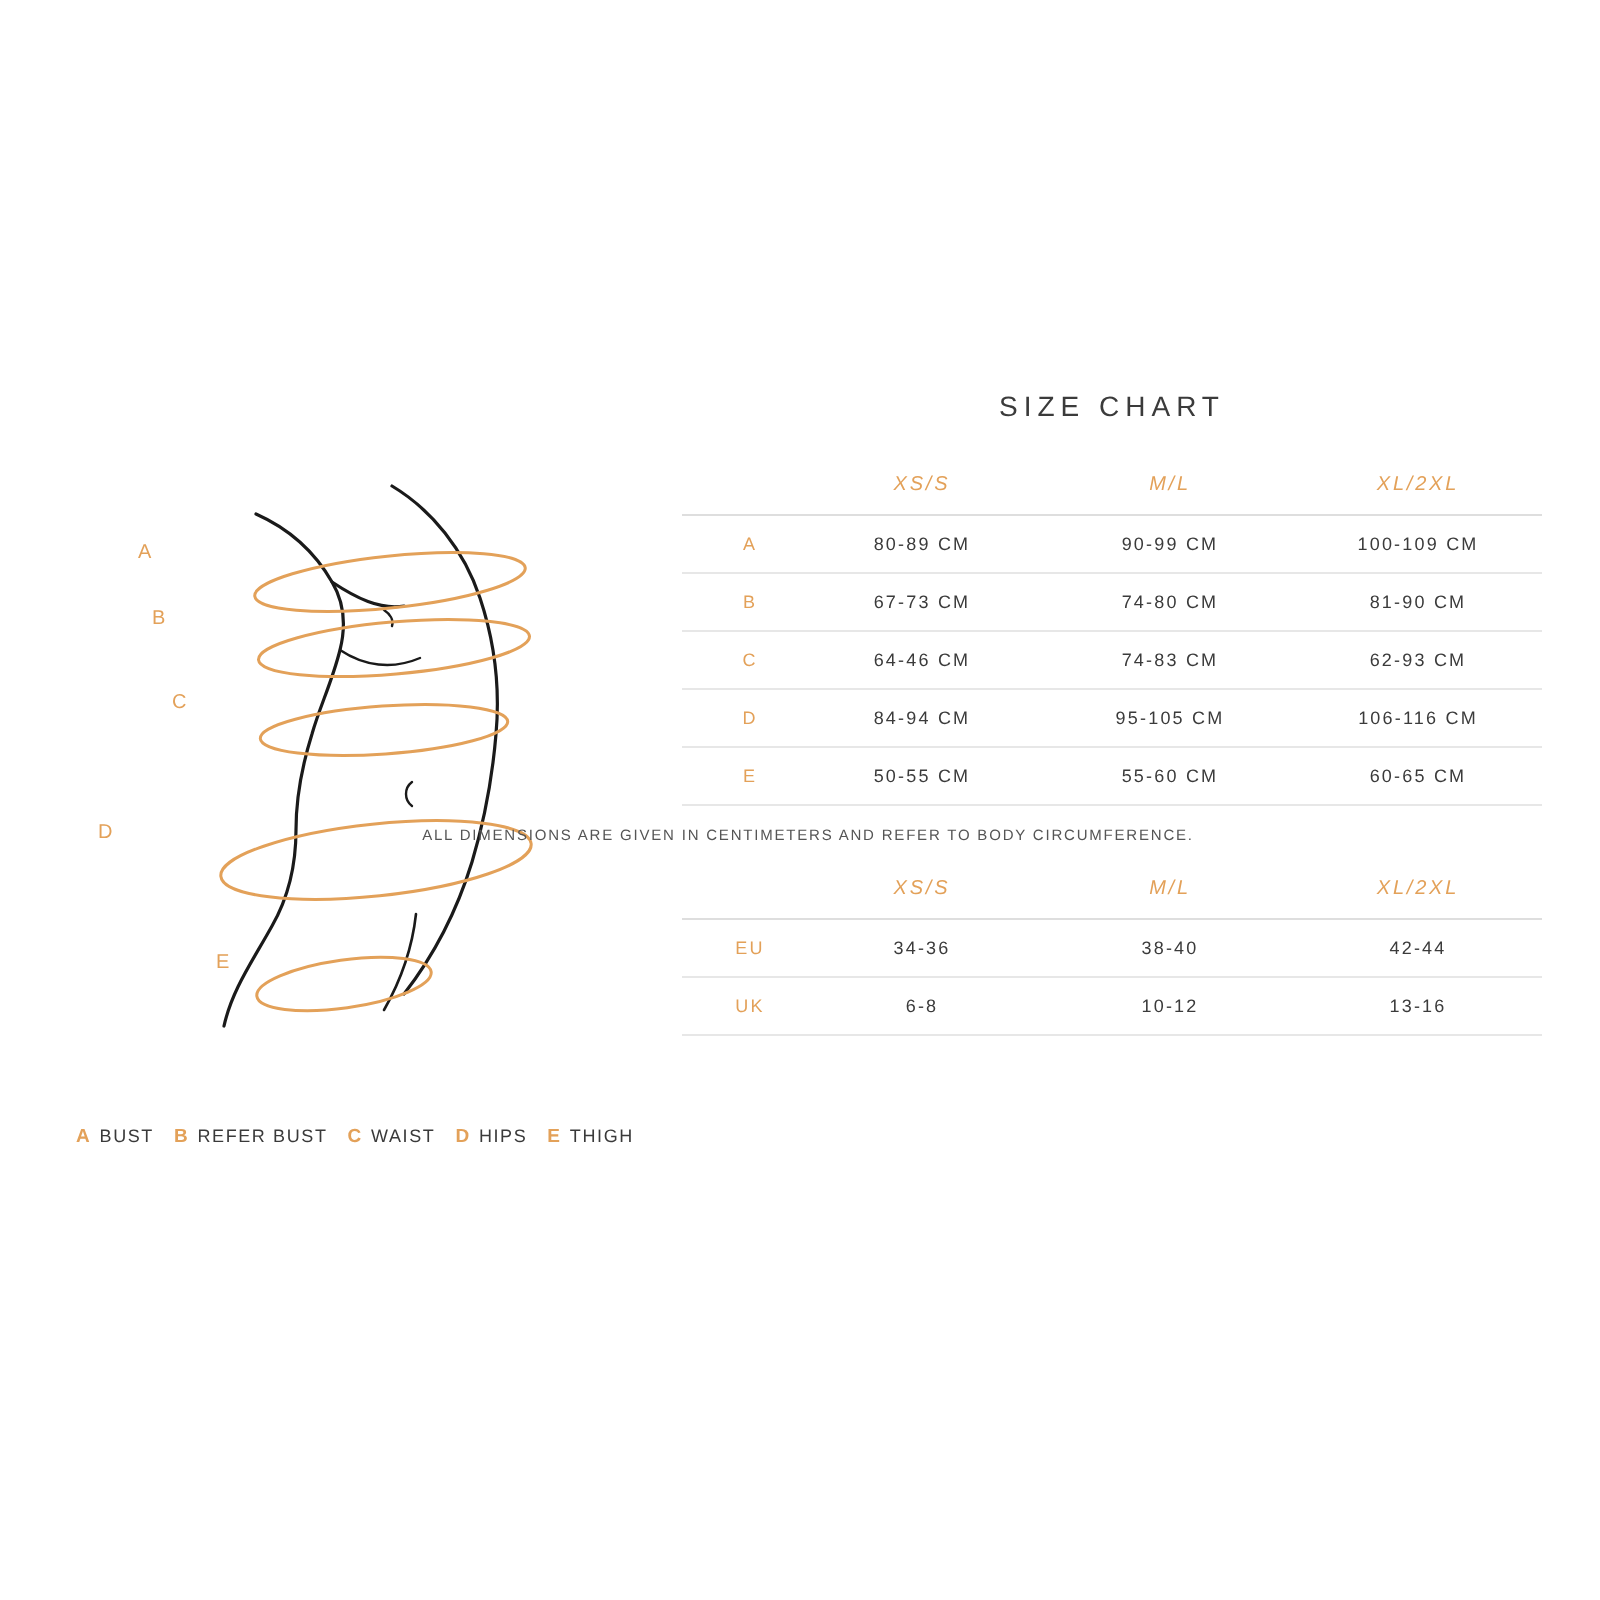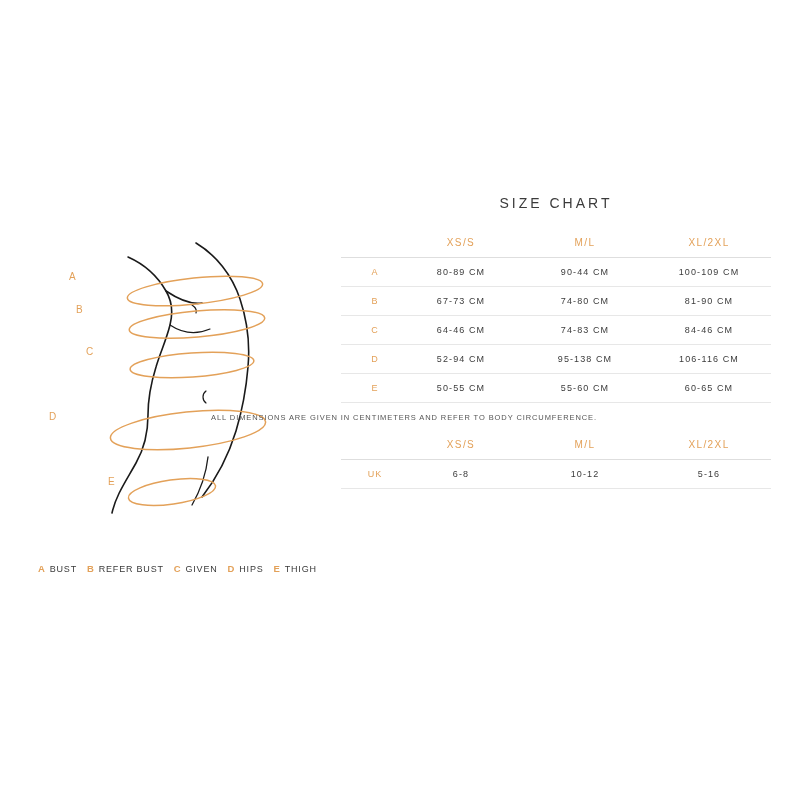--- a/index.html
+++ b/index.html
@@ -95,20 +95,21 @@
     padding: 0;
     height: 28px;
     vertical-align: middle;
   }
   table.size thead th {
     color: #e3a159;
     font-size: 10px;
     letter-spacing: 1.4px;
     height: 30px;
     border-bottom: 1px solid #dedede;
+    font-style: italic;
   }
   table.size thead th.corner {
     border-bottom: 1px solid #dedede;
   }
   table.size tbody td {
     border-bottom: 1px solid #e7e7e7;
   }
   table.size tbody tr:last-child td {
     border-bottom: 1px solid #e7e7e7;
   }
@@ -186,21 +187,21 @@
       <span class="pair">
         <span class="lk">A</span>
         <span class="lv">BUST</span>
       </span>
       <span class="pair">
         <span class="lk">B</span>
         <span class="lv">REFER BUST</span>
       </span>
       <span class="pair">
         <span class="lk">C</span>
-        <span class="lv">GIVEN</span>
+        <span class="lv">WAIST</span>
       </span>
       <span class="pair">
         <span class="lk">D</span>
         <span class="lv">HIPS</span>
       </span>
       <span class="pair">
         <span class="lk">E</span>
         <span class="lv">THIGH</span>
       </span>
     </div>
@@ -222,39 +223,39 @@
           <th class="corner"></th>
           <th>XS/S</th>
           <th>M/L</th>
           <th>XL/2XL</th>
         </tr>
       </thead>
       <tbody>
         <tr>
           <td class="rowkey">A</td>
           <td>80-89 CM</td>
-          <td>90-44 CM</td>
+          <td>90-99 CM</td>
           <td>100-109 CM</td>
         </tr>
         <tr>
           <td class="rowkey">B</td>
           <td>67-73 CM</td>
           <td>74-80 CM</td>
           <td>81-90 CM</td>
         </tr>
         <tr>
           <td class="rowkey">C</td>
           <td>64-46 CM</td>
           <td>74-83 CM</td>
-          <td>84-46 CM</td>
+          <td>62-93 CM</td>
         </tr>
         <tr>
           <td class="rowkey">D</td>
-          <td>52-94 CM</td>
-          <td>95-138 CM</td>
+          <td>84-94 CM</td>
+          <td>95-105 CM</td>
           <td>106-116 CM</td>
         </tr>
         <tr>
           <td class="rowkey">E</td>
           <td>50-55 CM</td>
           <td>55-60 CM</td>
           <td>60-65 CM</td>
         </tr>
       </tbody>
     </table>
@@ -272,24 +273,30 @@
       <thead>
         <tr>
           <th class="corner"></th>
           <th>XS/S</th>
           <th>M/L</th>
           <th>XL/2XL</th>
         </tr>
       </thead>
       <tbody>
         <tr>
+          <td class="rowkey">EU</td>
+          <td>34-36</td>
+          <td>38-40</td>
+          <td>42-44</td>
+        </tr>
+        <tr>
           <td class="rowkey">UK</td>
           <td>6-8</td>
           <td>10-12</td>
-          <td>5-16</td>
+          <td>13-16</td>
         </tr>
       </tbody>
     </table>
   </div>
 
   <div class="footnote">ALL DIMENSIONS ARE GIVEN IN CENTIMETERS AND REFER TO BODY CIRCUMFERENCE.</div>
 
 </div>
 
 </body></html>

